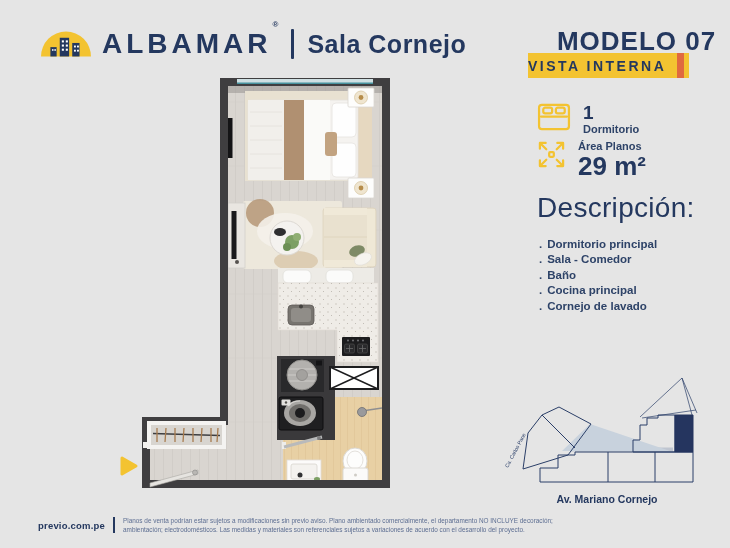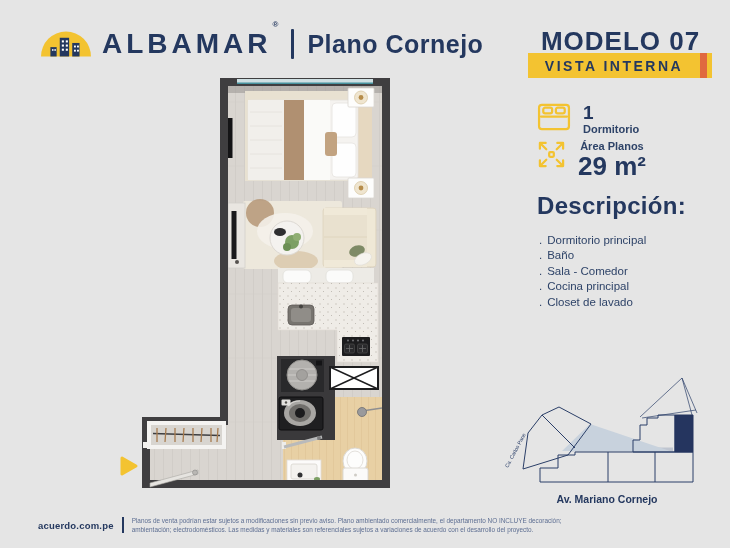--- a/index.html
+++ b/index.html
@@ -8,39 +8,39 @@
 
   
   .brand{position:absolute;left:40px;top:22px;display:flex;align-items:center;height:44px;}
   .brand-icon{width:52px;height:28px;margin-right:10px;flex:0 0 auto;}
   .brand-name{font-size:28px;font-weight:800;letter-spacing:4px;color:#24385f;line-height:1;}
   .brand-reg{font-size:8px;font-weight:700;color:#24385f;vertical-align:top;position:relative;top:-9px;left:1px;}
   .brand-divider{width:3px;height:30px;background:#24385f;margin:0 13px 0 10px;border-radius:1px;}
   .brand-project{font-size:25px;font-weight:700;letter-spacing:.5px;color:#24385f;line-height:1;}
 
   
-  .model-title{position:absolute;left:540px;top:26px;width:161px;text-align:center;
+  .model-title{position:absolute;left:556px;top:26px;width:161px;text-align:center;
     font-size:26px;font-weight:800;letter-spacing:1px;color:#24385f;}
-  .view-badge{position:absolute;left:528px;top:53px;width:184px;height:25px;background:#f3c331;
-    display:flex;align-items:center;justify-content:center;}
+  .view-badge{position:absolute;left:528px;top:53px;width:161px;height:25px;background:#f3c331;
+    display:flex;align-items:center;justify-content:flex-start;}
   .view-badge::after{content:"";position:absolute;right:5px;top:0;bottom:0;width:7px;background:#e0693f;}
   .view-badge span{font-size:14px;font-weight:800;letter-spacing:2.5px;color:#24385f;padding-right:12px;}
 
   .spec-row{position:absolute;left:537px;display:flex;align-items:flex-start;}
   .spec-row.bedrooms{top:103px;}
   .spec-row.area{top:140px;}
   .spec-icon{width:34px;height:28px;margin-right:12px;flex:0 0 auto;}
   .spec-texts{display:flex;flex-direction:column;}
   .spec-value{font-size:19px;font-weight:800;color:#24385f;line-height:1.05;}
-  .spec-label{font-size:11px;font-weight:700;color:#2e4368;line-height:1.2;text-align:center;}
+  .spec-label{font-size:11px;font-weight:700;color:#2e4368;line-height:1.2;}
 
   .description{position:absolute;left:537px;top:192px;width:180px;}
-  .description h2{margin:0;font-size:24px;font-weight:700;letter-spacing:.3px;color:#24385f;}
+  .description h2{margin:0;font-size:28px;font-weight:400;letter-spacing:.3px;color:#24385f;}
   .description ul{list-style:none;margin:13px 0 0 2px;padding:0;}
-  .description li{font-size:11.5px;font-weight:400;color:#2e4368;line-height:15.4px;}
+  .description li{font-size:11.5px;font-weight:700;color:#2e4368;line-height:15.4px;}
   .description li .dot{margin-right:5px;}
 
   
   .footer{position:absolute;left:38px;top:516px;display:flex;align-items:center;}
   .footer-site{font-size:9.5px;font-weight:800;color:#24385f;letter-spacing:.2px;}
   .footer-divider{width:2px;height:16px;background:#24385f;margin:0 8px;}
   .footer-disclaimer{font-size:6.4px;line-height:9px;color:#5d6e92;max-width:450px;}
 
   .plan-svg{position:absolute;left:110px;top:70px;}
   .map-svg{position:absolute;left:495px;top:363px;}
@@ -64,21 +64,21 @@
       <rect x="21" y="17.5" width="2" height="2" fill="#ffffff"></rect>
         <rect x="24.8" y="17.5" width="2" height="2" fill="#ffffff"></rect>
       <rect x="31" y="12" width="7" height="13" fill="#24385f"></rect>
       <rect x="32.7" y="14.5" width="1.8" height="1.8" fill="#ffffff"></rect>
         <rect x="35.6" y="14.5" width="1.8" height="1.8" fill="#ffffff"></rect>
       <rect x="32.7" y="18.5" width="1.8" height="1.8" fill="#ffffff"></rect>
         <rect x="35.6" y="18.5" width="1.8" height="1.8" fill="#ffffff"></rect>
     </svg>
     <div class="brand-name"><span>ALBAMAR</span><span class="brand-reg">®</span></div>
     <div class="brand-divider"></div>
-    <div class="brand-project">Plano Cornejo</div>
+    <div class="brand-project">Sala Cornejo</div>
   </div>
 
   <div class="model-title">MODELO 07</div>
   <div class="view-badge">
     <span>VISTA INTERNA</span>
   </div>
 
   <div class="spec-row bedrooms">
     <svg class="spec-icon" viewBox="0 0 36 30" fill="none" stroke="#f3c331" stroke-width="2.4" stroke-linejoin="round" stroke-linecap="round">
       <rect x="2" y="2" width="32" height="26" rx="3"></rect>
@@ -107,24 +107,24 @@
     <div class="spec-texts">
       <span class="spec-label">Área Planos</span>
       <span class="spec-value" style="font-size:26px">29 m²</span>
     </div>
   </div>
 
   <div class="description">
     <h2>Descripción:</h2>
     <ul>
       <li><span class="dot">.</span><span>Dormitorio principal</span></li>
+      <li><span class="dot">.</span><span>Sala - Comedor</span></li>
       <li><span class="dot">.</span><span>Baño</span></li>
-      <li><span class="dot">.</span><span>Sala - Comedor</span></li>
       <li><span class="dot">.</span><span>Cocina principal</span></li>
-      <li><span class="dot">.</span><span>Closet de lavado</span></li>
+      <li><span class="dot">.</span><span>Cornejo de lavado</span></li>
     </ul>
   </div>
 
   <svg class="plan-svg" width="300" height="425" viewBox="0 0 300 425">
     <defs>
       <clipPath id="interior">
           <path d="M118,16 H272 V410 H40 V355 H118 Z"></path>
         </clipPath>
       <pattern id="planks" width="9" height="64" patternUnits="userSpaceOnUse">
         <rect width="9" height="64" fill="#d9d5d0"></rect>
@@ -349,21 +349,21 @@
         <line x1="187" y1="15" x2="202" y2="50"></line>
         <line x1="187" y1="15" x2="197" y2="52"></line>
         <line x1="147" y1="55" x2="201" y2="47"></line>
       </g>
     </g>
     <text transform="translate(13,105) rotate(-62)" font-size="5.2" fill="#2b3f68" font-family="Liberation Sans, sans-serif">Ca. Carlos Pane</text>
     <text x="112" y="140" text-anchor="middle" font-size="10.5" font-weight="bold" fill="#24385f" font-family="Liberation Sans, sans-serif">Av. Mariano Cornejo</text>
   </svg>
 
   <div class="footer">
-    <span class="footer-site">acuerdo.com.pe</span>
+    <span class="footer-site">previo.com.pe</span>
     <span class="footer-divider"></span>
     <span class="footer-disclaimer">
       <span>Planos de venta podrían estar sujetos a modificaciones sin previo aviso. Plano ambientado comercialmente, el departamento NO INCLUYE decoración;</span><br>
       <span>ambientación; electrodomésticos. Las medidas y materiales son referenciales sujetos a variaciones de acuerdo con el desarrollo del proyecto.</span>
     </span>
   </div>
 
 </div>
 
 </body></html>

